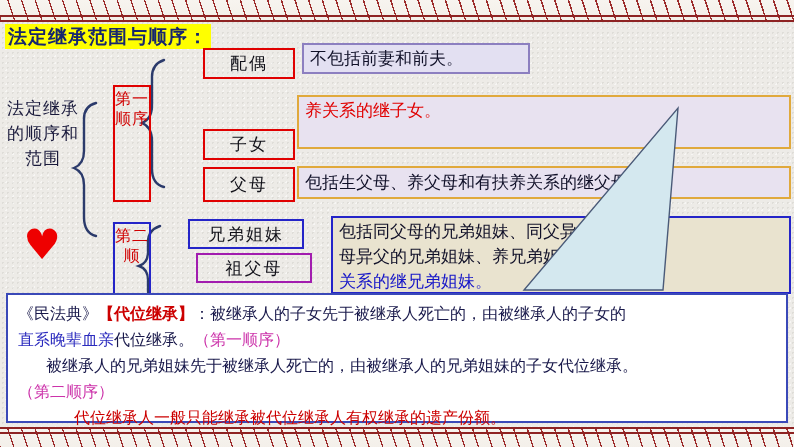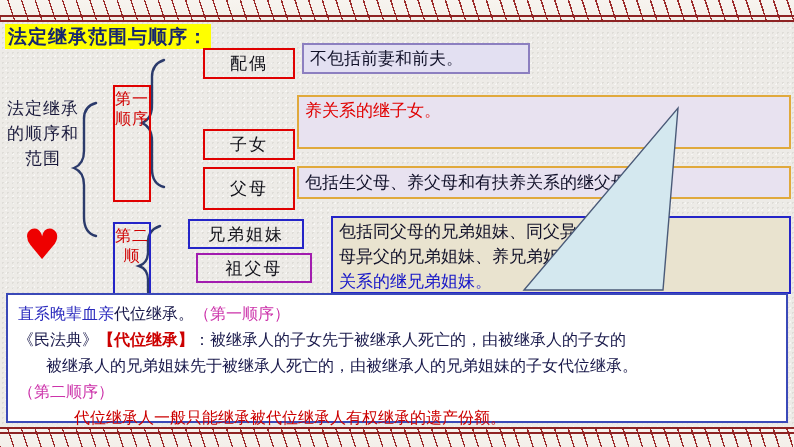--- a/index.html
+++ b/index.html
@@ -78,21 +78,21 @@
   .relbox{
     position:absolute;box-sizing:border-box;
     text-align:center;color:#101018;
     font-size:17px;letter-spacing:2px;
     font-family:"DejaVu Serif","Liberation Serif",serif;
     display:flex;align-items:center;justify-content:center;
     background:transparent;
   }
   #rel-spouse   {left:203px;top:48px; width:92px;height:31px;border:2px solid #e00000;}
   #rel-children {left:203px;top:107px;width:92px;height:31px;border:2px solid #e00000;margin-top:22px;}
-  #rel-parents  {left:203px;top:167px;width:92px;height:43px;border:2px solid #e00000;}
+  #rel-parents  {left:203px;top:167px;width:92px;height:35px;border:2px solid #e00000;}
   #rel-sibling  {left:188px;top:219px;width:116px;height:30px;border:2px solid #2424c8;}
   #rel-grand    {left:196px;top:253px;width:116px;height:30px;border:2px solid #a21caf;}
 
   
   .expbox{
     position:absolute;box-sizing:border-box;
     font-size:17px;line-height:25px;letter-spacing:0px;
     color:#101028;
     font-family:"DejaVu Serif","Liberation Serif",serif;
     padding:1px 6px;
@@ -185,18 +185,18 @@
   <div>包括同父母的兄弟姐妹、同父异母或者同</div>
   <div><span>母异父的兄弟姐妹、养兄弟姐妹和</span><span class="b">有扶养</span></div>
   <div class="b">关系的继兄弟姐妹。</div>
 </div>
 
 <svg id="triangle" viewBox="0 0 794 447">
   <polygon points="678,108 663,290 524,290" fill="#d4e8ef" stroke="#4a5a78" stroke-width="1.4"></polygon>
 </svg>
 
 <div id="statute">
+  <div class="line"><span class="s-dark">《民法典》</span><span class="s-redb">【代位继承】</span><span class="s-dark">：被继承人的子女先于被继承人死亡的，由被继承人的子女的</span></div>
   <div class="line"><span class="s-blue">直系晚辈血亲</span><span class="s-dark">代位继承。</span><span class="s-magenta">（第一顺序）</span></div>
-  <div class="line"><span class="s-dark">《民法典》</span><span class="s-redb">【代位继承】</span><span class="s-dark">：被继承人的子女先于被继承人死亡的，由被继承人的子女的</span></div>
   <div class="line indent s-dark">被继承人的兄弟姐妹先于被继承人死亡的，由被继承人的兄弟姐妹的子女代位继承。</div>
   <div class="line s-magenta">（第二顺序）</div>
   <div class="line indent s-red" style="text-indent:56px;">代位继承人一般只能继承被代位继承人有权继承的遗产份额。</div>
 </div>
 
 </body></html>

